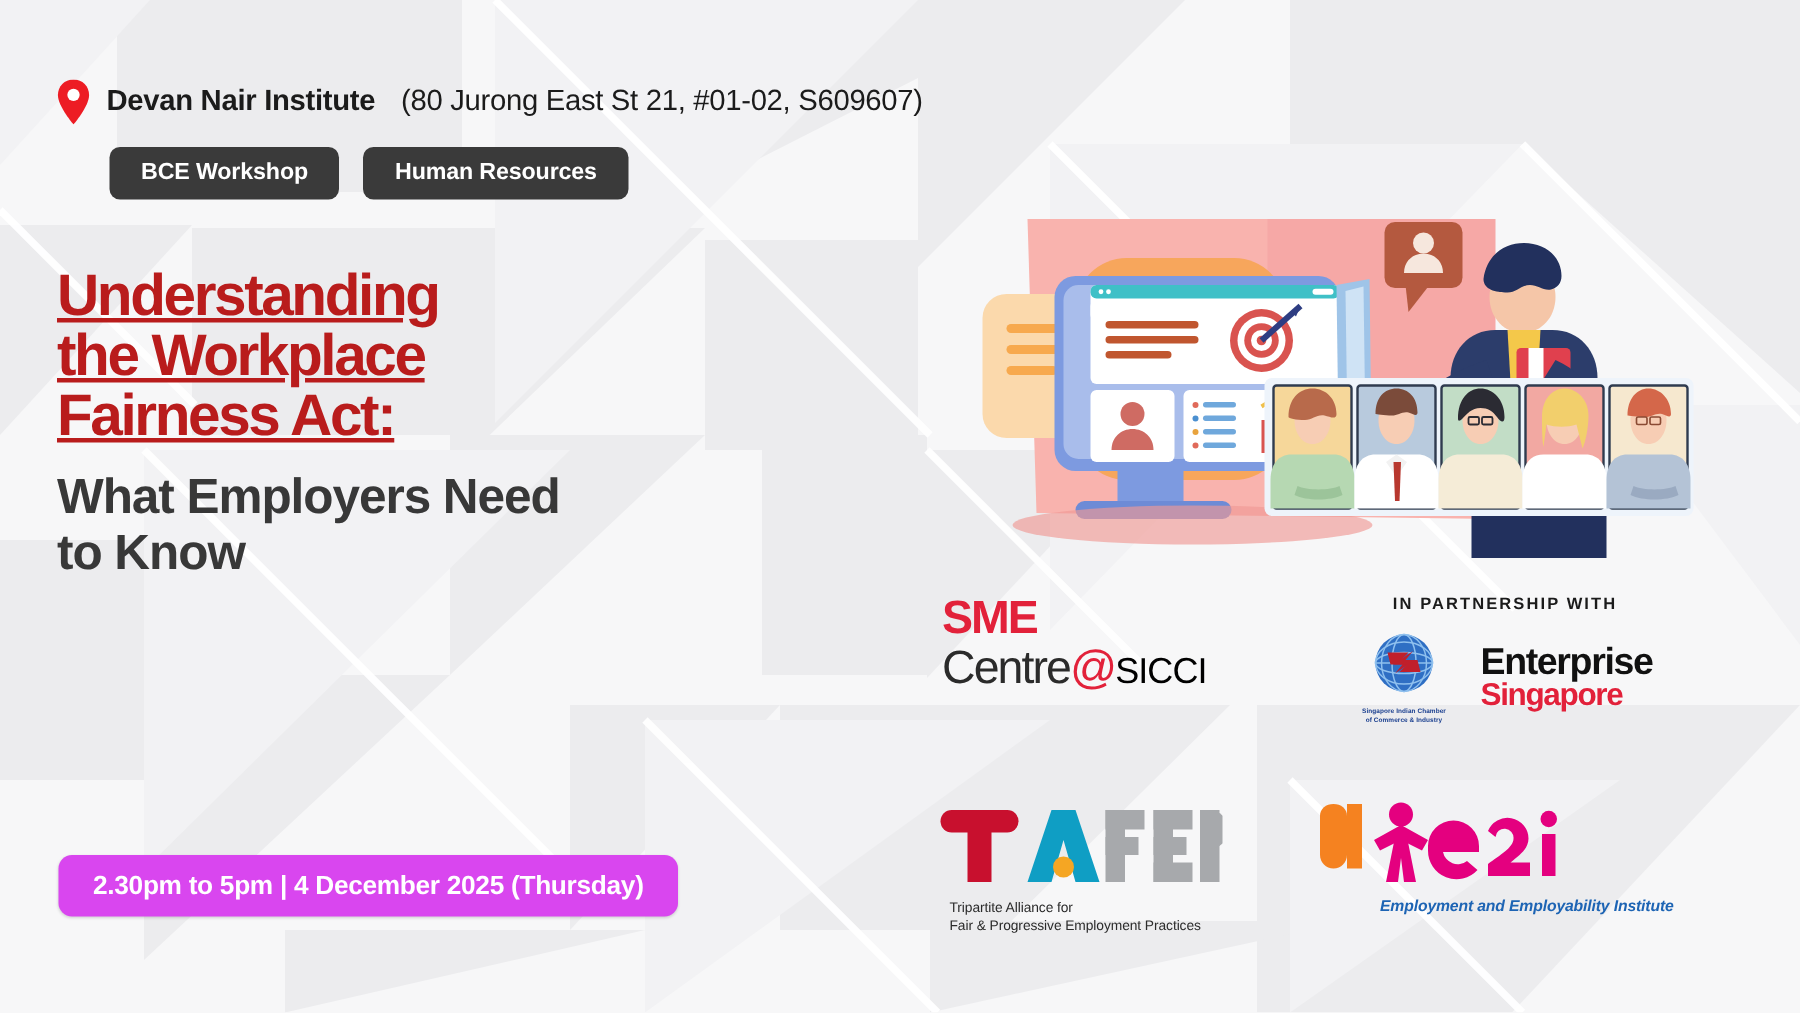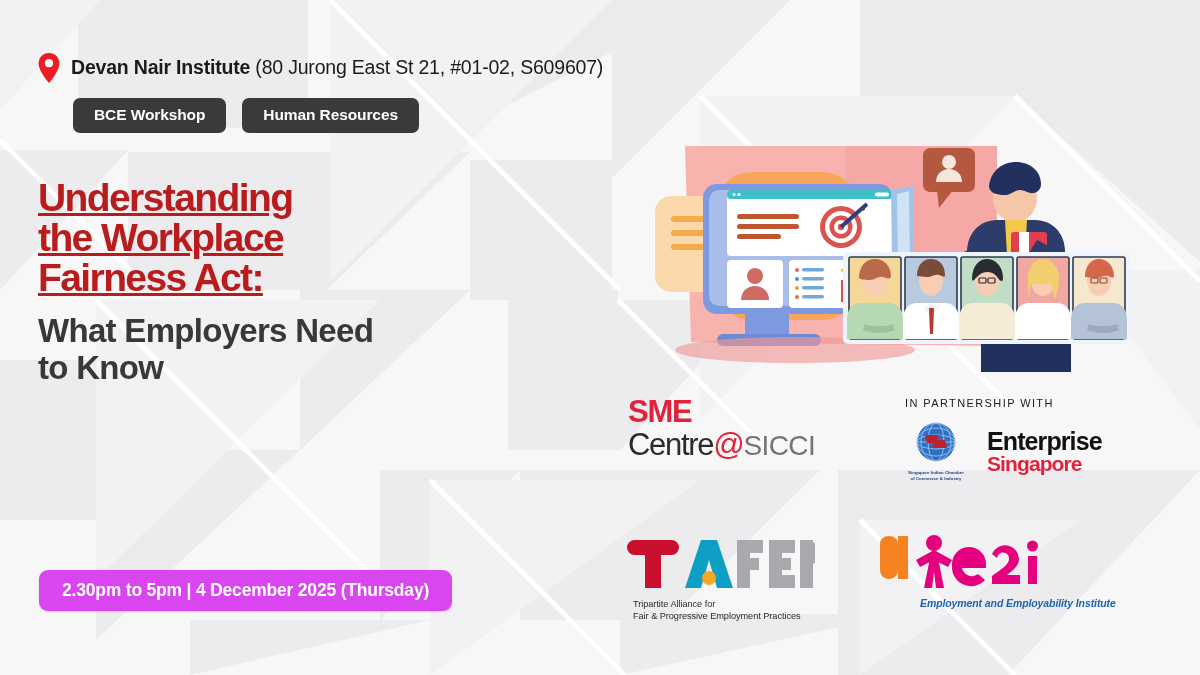--- a/index.html
+++ b/index.html
@@ -23,21 +23,21 @@
   .venue-row {
     position:absolute; left:38px; top:53px;
     display:flex; align-items:center; gap:11px;
   }
   .pin-icon { width:22px; height:30px; flex:none; display:block; }
   .venue-text {
     font-size:19.5px; color:#1b1b1b; letter-spacing:-0.2px;
     white-space:nowrap; line-height:1;
   }
   .venue-name { font-weight:bold; }
-  .venue-addr { font-weight:normal; }
+  .venue-addr { font-weight:normal;margin-left:12px; }
 
   .tag-row {
     position:absolute; left:40px; top:98px;
     display:flex; gap:16px;padding-left:33px;
   }
   .tag-pill {
     background:#3a3a3a; color:#ffffff;
     font-size:15.5px; font-weight:bold; letter-spacing:-0.1px;
     padding:9px 21px 10px 21px;
     border-radius:7px; white-space:nowrap; line-height:1.05;
@@ -75,26 +75,26 @@
   .sme-top {
     font-size:31px; font-weight:bold; color:#e2213a;
     letter-spacing:-1.3px; display:block;
   }
   .sme-bottom {
     font-size:31px; font-weight:normal; color:#2b2b2b;
     letter-spacing:-1.3px; display:block; margin-top:2px;
     white-space:nowrap;
   }
   .sme-at { color:#e2213a; font-weight:normal; }
-  .sme-sicci { color:#737373; font-size:28px; letter-spacing:-0.6px; }
+  .sme-sicci { color:#000000; font-size:24px; letter-spacing:-0.6px; }
 
   .partner-block { position:absolute; left:905px; top:398px; }
   .partner-label {
-    font-size:11px; font-weight:normal; color:#1b1b1b;
-    letter-spacing:1.4px; white-space:nowrap; line-height:1;
+    font-size:11px; font-weight:bold; color:#1b1b1b;
+    letter-spacing:1.4px; white-space:nowrap; line-height:1;text-align:center;
   }
   .partner-logos {
     display:flex; align-items:center; gap:20px; margin-top:12px;
   }
   .sicci-globe { width:62px; text-align:center; }
   .sicci-caption {
     font-size:4.3px; color:#1a3f8f; font-weight:bold;
     line-height:1.35; margin-top:1px; letter-spacing:0.05px;
   }
   .esg-logo { line-height:1; }

